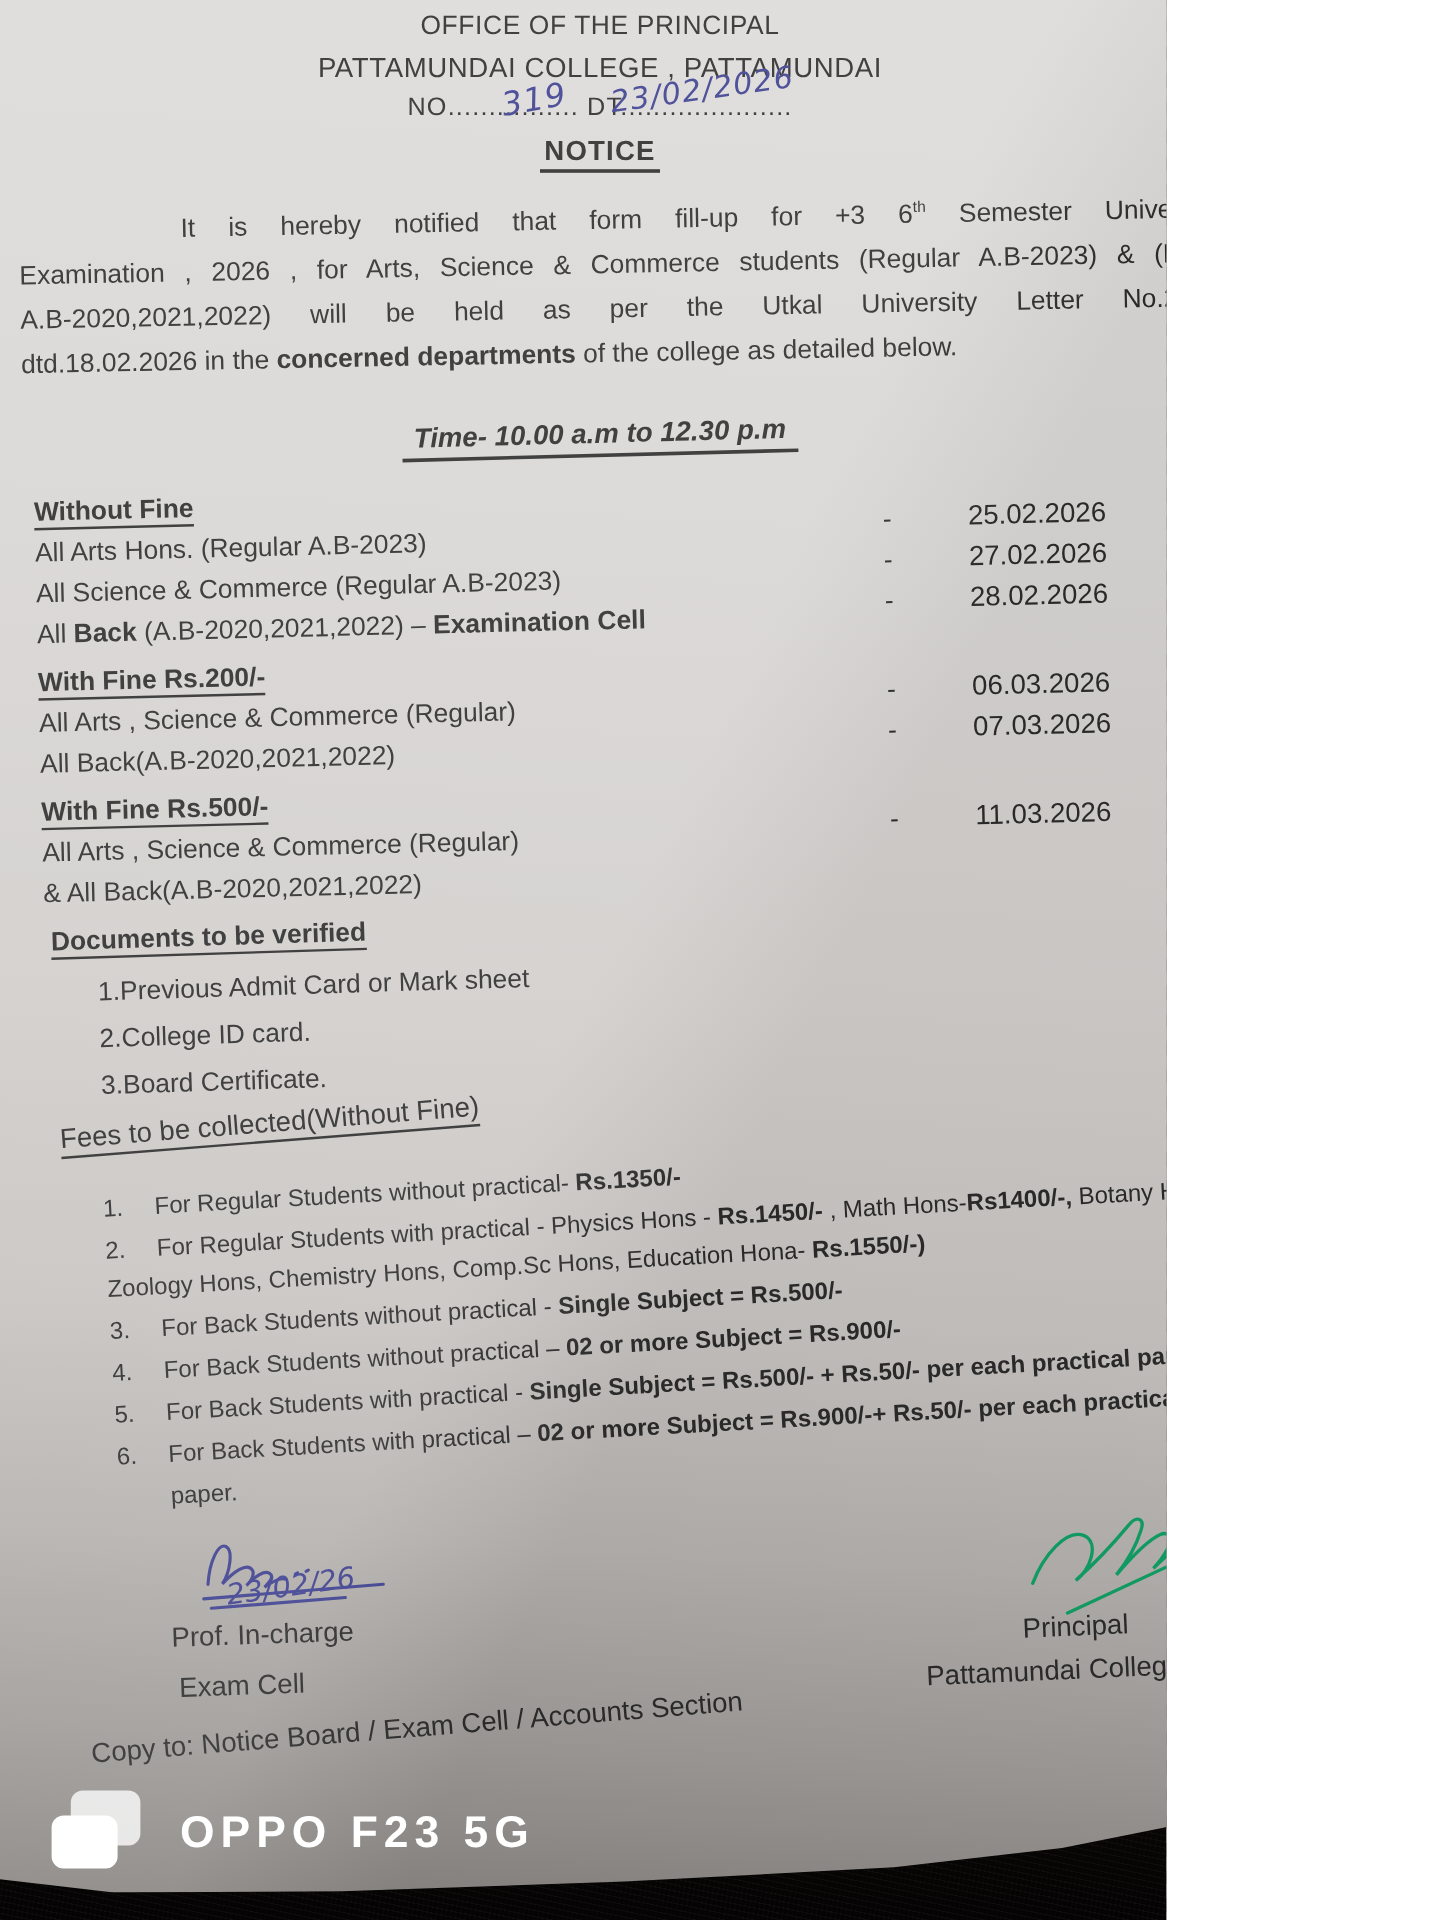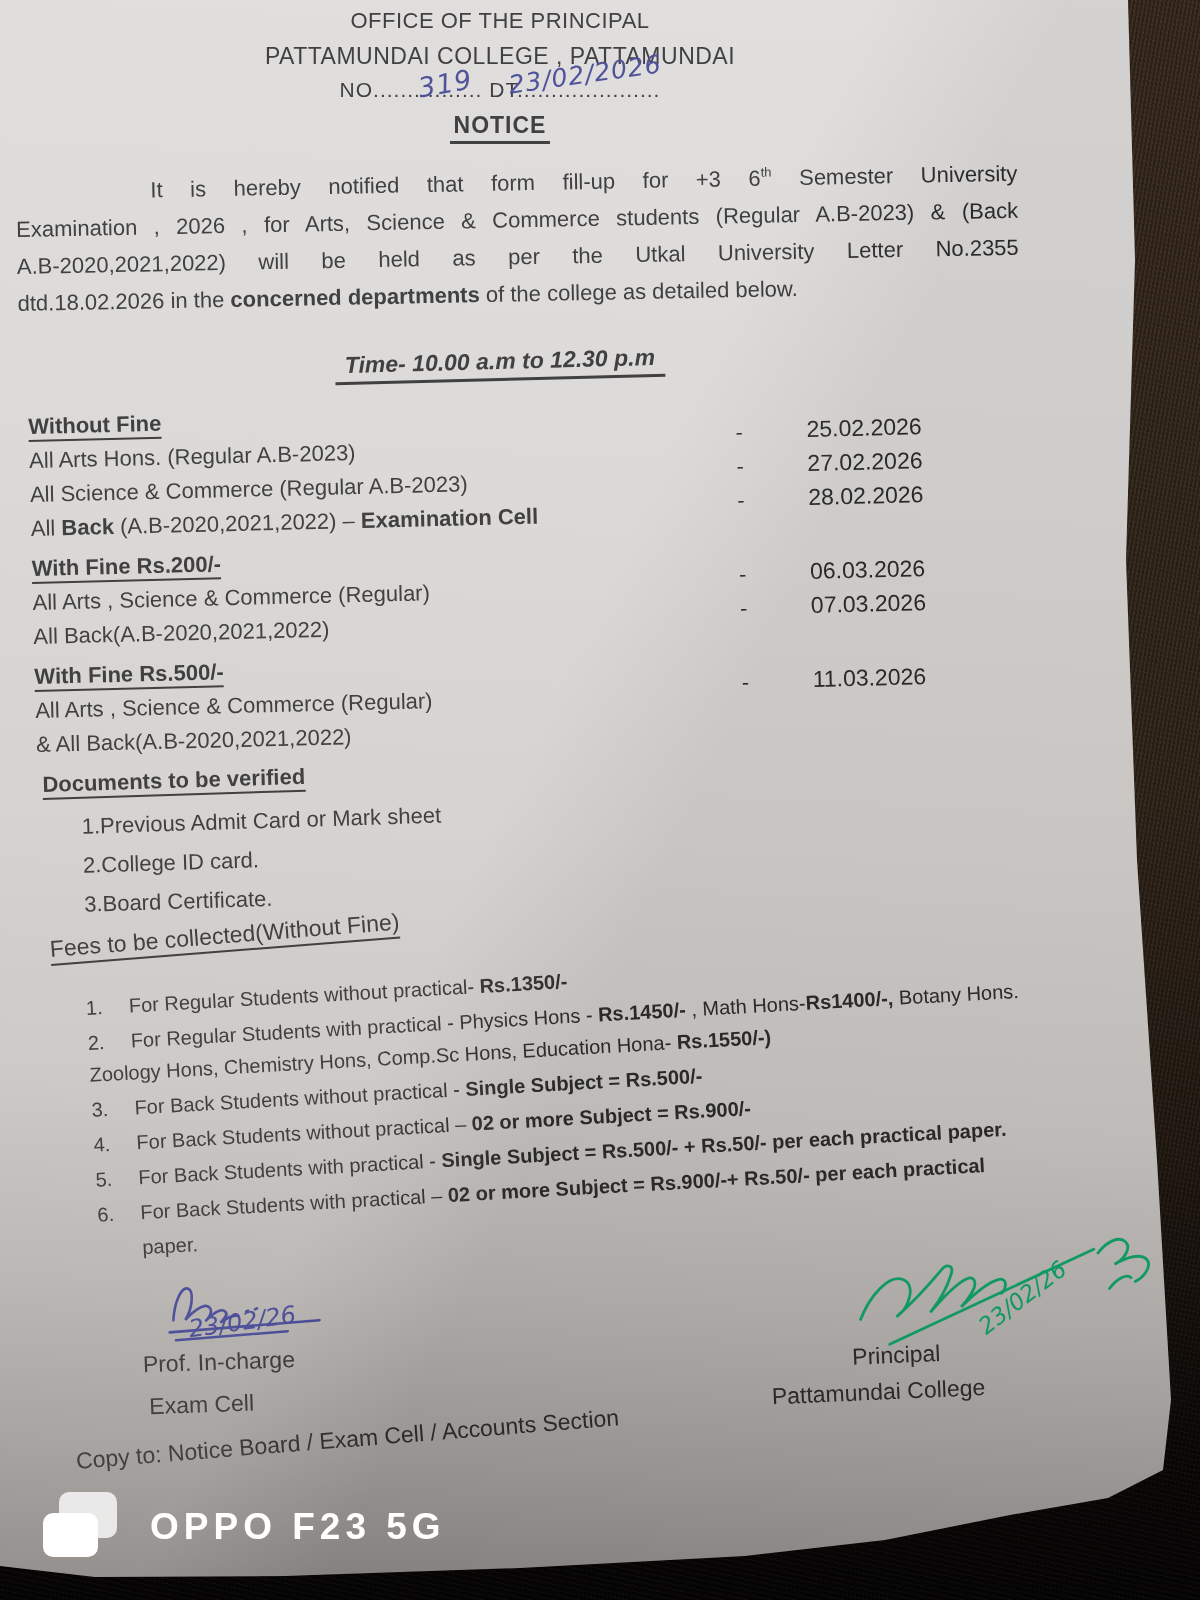--- a/index.html
+++ b/index.html
@@ -1,17 +1,17 @@
 <!DOCTYPE html>
 <html><head>
 <meta charset="utf-8">
 <style>
   html,body{margin:0;padding:0;}
   body{width:1200px;height:1600px;overflow:hidden;font-family:"Liberation Sans",sans-serif;}
-  .scene{position:relative;width:1200px;height:1600px;overflow:hidden;
+  .scene{position:relative;width:972px;height:1600px;overflow:hidden;
     background:
       repeating-linear-gradient(100deg, rgba(0,0,0,0.28) 0 2px, rgba(0,0,0,0) 2px 4px),
       repeating-linear-gradient(12deg, rgba(255,255,255,0.035) 0 1px, rgba(0,0,0,0) 1px 5px),
       linear-gradient(180deg,#3a2c20 0%,#34271c 50%,#241b13 72%,#0c0907 90%,#060404 100%);
   }
   .paper{position:absolute;left:0;top:0;width:1200px;height:1600px;color:#2b2b2b;
     clip-path:polygon(0px 0px,1128px 0px,1135px 260px,1126px 560px,1137px 860px,1157px 1160px,1171px 1400px,1163px 1470px,1108px 1498px,1010px 1515px,885px 1540px,745px 1556px,520px 1568px,285px 1576px,95px 1577px,0px 1566px);
     background:linear-gradient(183deg,#dddbda 0%,#d8d6d4 30%,#d1cecb 52%,#c7c4c1 68%,#b4b1ae 80%,#9e9b98 90%,#83807d 100%);
   }
   .paper::after{content:"";position:absolute;inset:0;pointer-events:none;

